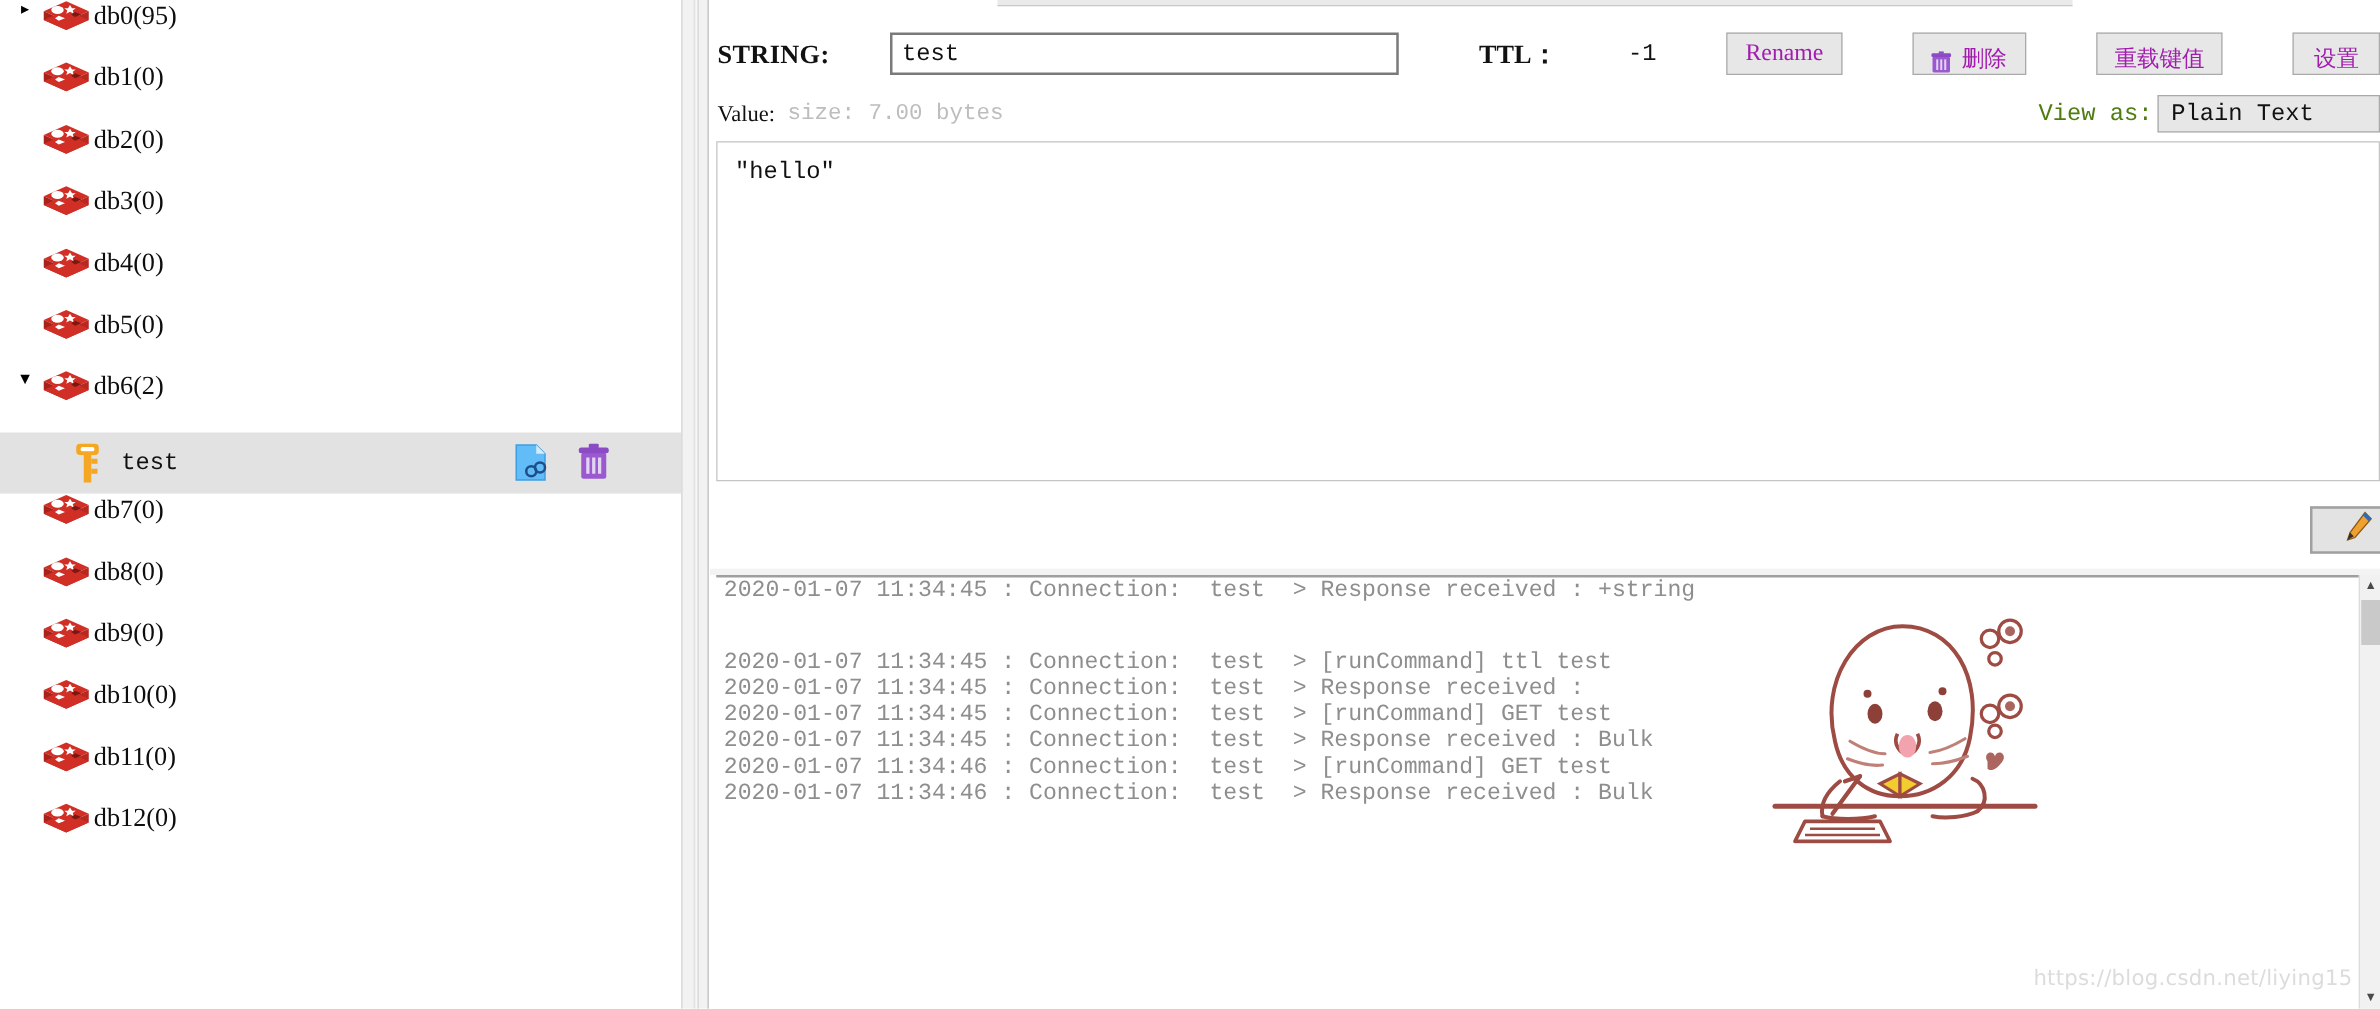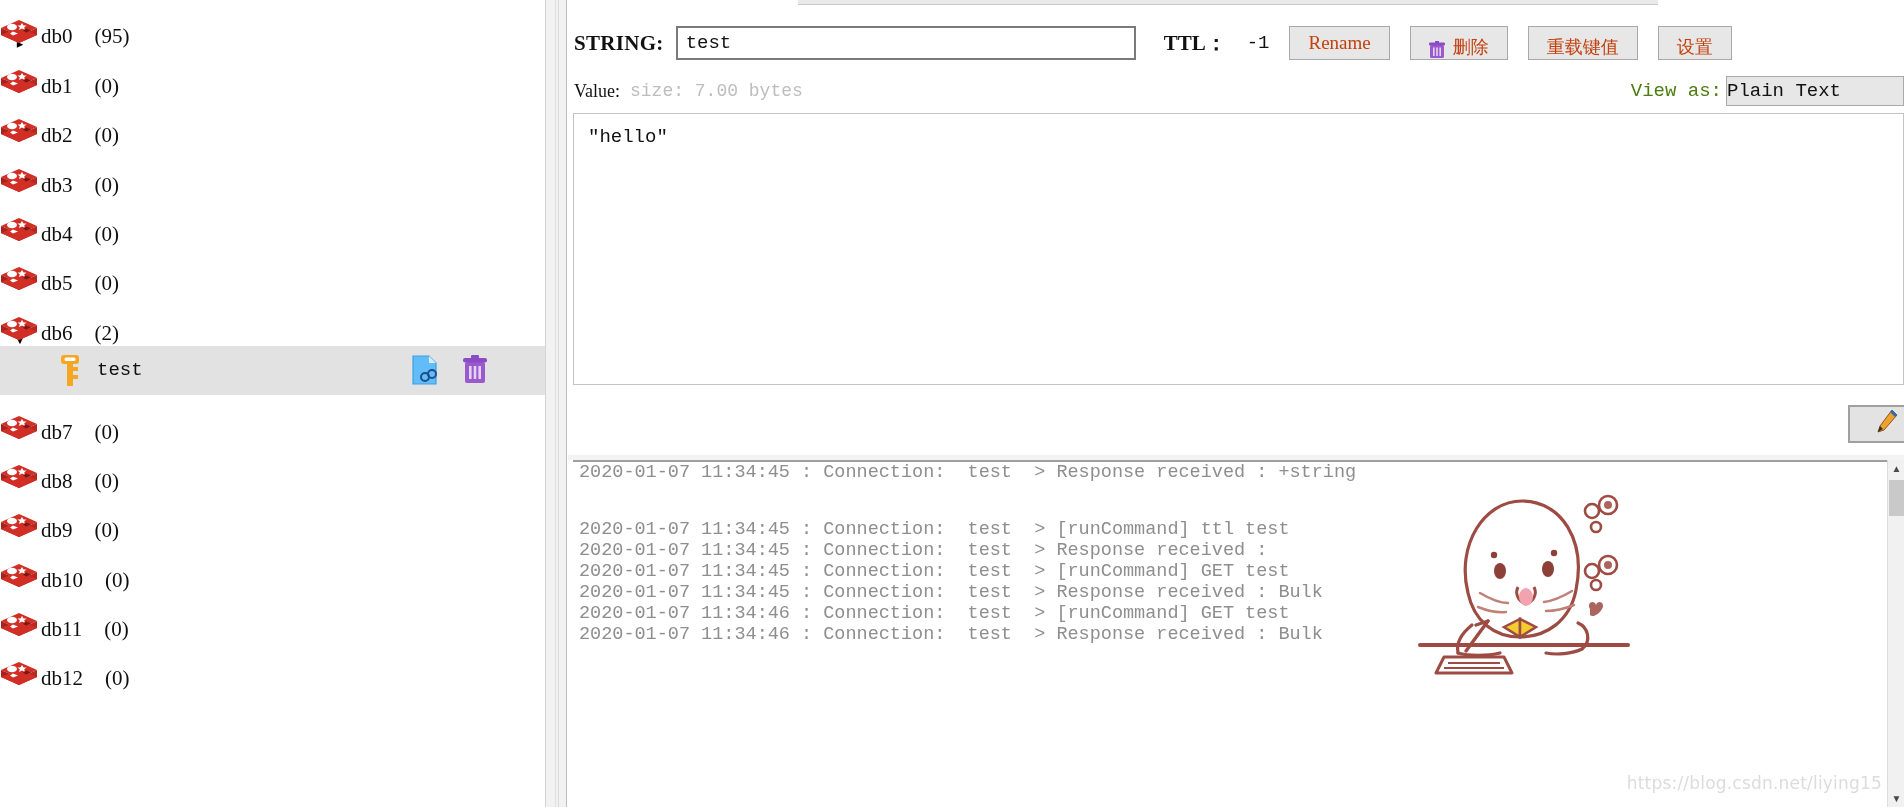--- a/index.html
+++ b/index.html
@@ -20,21 +20,22 @@
     position: absolute;
     left: 0; top: 0;
     width: 545px; height: 807px;
     background: #ffffff;
     overflow: hidden;
   }
   .db-row {
     position: relative;
     height: 49.4px;
     display: flex;
-    align-items: flex-end;
+    align-items: flex-start;
+    padding-left: 34px;
     background: #ffffff;
   }
   .arrow {
     position: absolute;
     left: 14px;
     width: 12px; height: 12px;
     display: flex; align-items: center; justify-content: center;
     font-size: 11px;
     color: #000;
     line-height: 1;
@@ -53,21 +54,20 @@
   .db-label {
     font-size: 21px;
     color: #0e0e0e;
     font-family: "Liberation Serif", serif;
     margin-left: 1px;
   }
   .db-count {
     font-size: 21px;
     color: #0e0e0e;
     font-family: "Liberation Serif", serif;
-    margin-left: 22px;
   }
 
   
   .key-row {
     position: relative;
     height: 49.4px;
     display: flex;
     align-items: center;
     background: #e2e2e2;
     padding-left: 55px;
@@ -119,20 +119,21 @@
     border-bottom: 1px solid #c9c9c9;
   }
 
   
   #key-header {
     position: absolute;
     left: 0; top: 22px;
     width: 1336px; height: 42px;
     display: flex;
     align-items: center;
+    gap: 36px;
   }
   .type-label {
     font-family: "Liberation Serif", serif;
     font-weight: bold;
     font-size: 21px;
     color: #111;
     margin-left: 6px;
     letter-spacing: .3px;
   }
   #key-input {
@@ -162,21 +163,21 @@
   }
   .btn {
     margin-left: 20px;
     height: 34px;
     min-width: 56px;
     padding: 0 18px;
     background: #e7e7e7;
     border: 1px solid #a9a9a9;
     font-family: "Liberation Serif", serif;
     font-size: 19px;
-    color: #c2410c;
+    color: #a21caf;
     display: flex;
     align-items: center;
     justify-content: center;
     gap: 8px;
     cursor: pointer;
     white-space: nowrap;
   }
   .btn.cn { font-family: "DejaVu Sans", sans-serif; font-size: 18px; align-items: flex-end; }
   .trash-glyph {
     width: 16px; height: 18px;
@@ -212,20 +213,21 @@
   }
   #viewas-select {
     position: absolute;
     right: 0;
     width: 178px;
     height: 30px;
     background: #e7e7e7;
     border: 1px solid #a9a9a9;
     display: flex;
     align-items: center;
+    padding-left: 10px;
     font-family: "Liberation Mono", monospace;
     font-size: 19px;
     color: #111;
     cursor: pointer;
   }
 
   
   #value-area {
     position: absolute;
     left: 5px; top: 113px;

